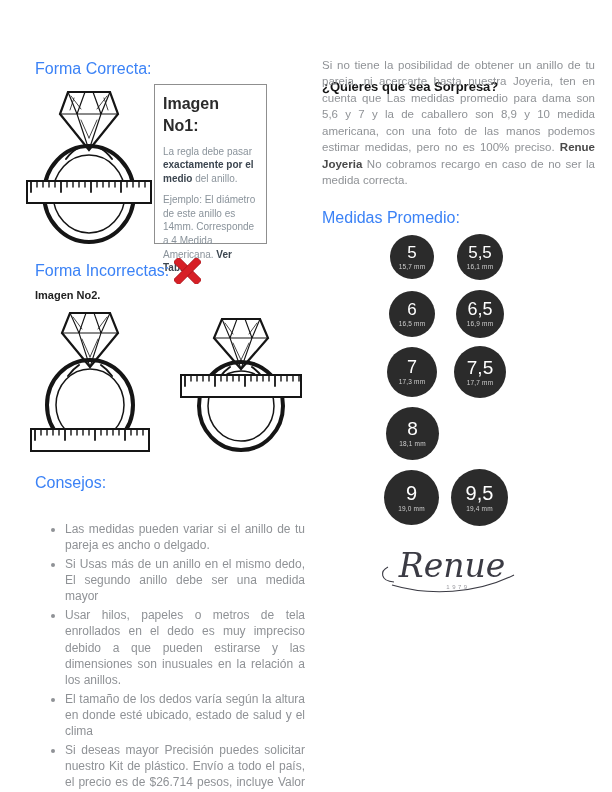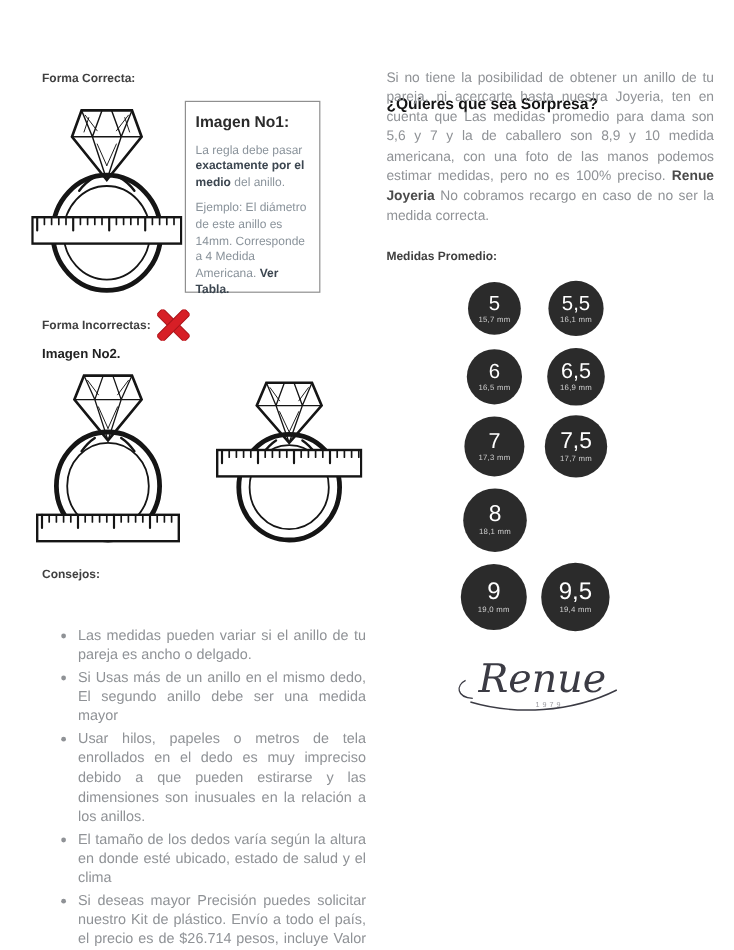--- a/index.html
+++ b/index.html
@@ -5,28 +5,28 @@
   * { margin: 0; padding: 0; box-sizing: border-box; }
   html, body { background: #e9e9e9; }
   body { font-family: "Liberation Sans", sans-serif; }
   .page {
     position: relative; width: 612px; height: 792px;
     background: #ffffff; margin: 0 auto; overflow: hidden;
     color: #1a1a1a;
   }
   .abs { position: absolute; }
   h1.sec-title { font-size: 13px; font-weight: bold; color: #141414; }
-  h2.sub-title { font-size: 10px; font-weight: bold; color: #404040; }
+  h2.sub-title { font-size: 16px; font-weight: normal; color: #3b82f6; }
   
   .img1-box {
     left: 154px; top: 84px; width: 113px; height: 160px;
     border: 1px solid #8f8f8f; padding: 8px 8px;
     font-size: 10px; line-height: 1.36;
   }
-  .img1-box .box-title { font-size: 13px; font-weight: bold; color: #2b2b2b; margin-bottom: 8px; }
+  .img1-box .box-title { font-size: 16px; font-weight: bold; color: #2b2b2b; margin-bottom: 8px; }
   .img1-box p { color: #8a939b; margin-bottom: 8px; }
   .img1-box b { color: #3c4650; }
   
   .incorrect-row { left: 35px; top: 258px; display: flex; align-items: center; gap: 5px; }
   .img2-label { left: 35px; top: 289px; font-size: 11px; font-weight: bold; color: #222; }
   
   .tips-heading { left: 35px; top: 474px; }
   .tips-list {
     left: 35px; top: 521px; width: 270px;
     font-size: 12px; line-height: 1.34; color: #8f9296;

